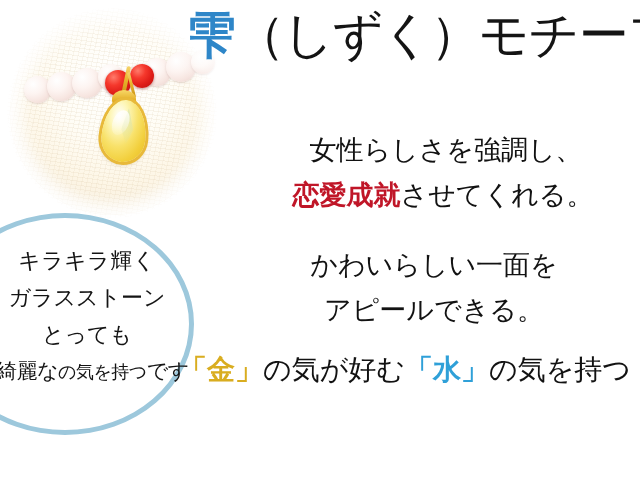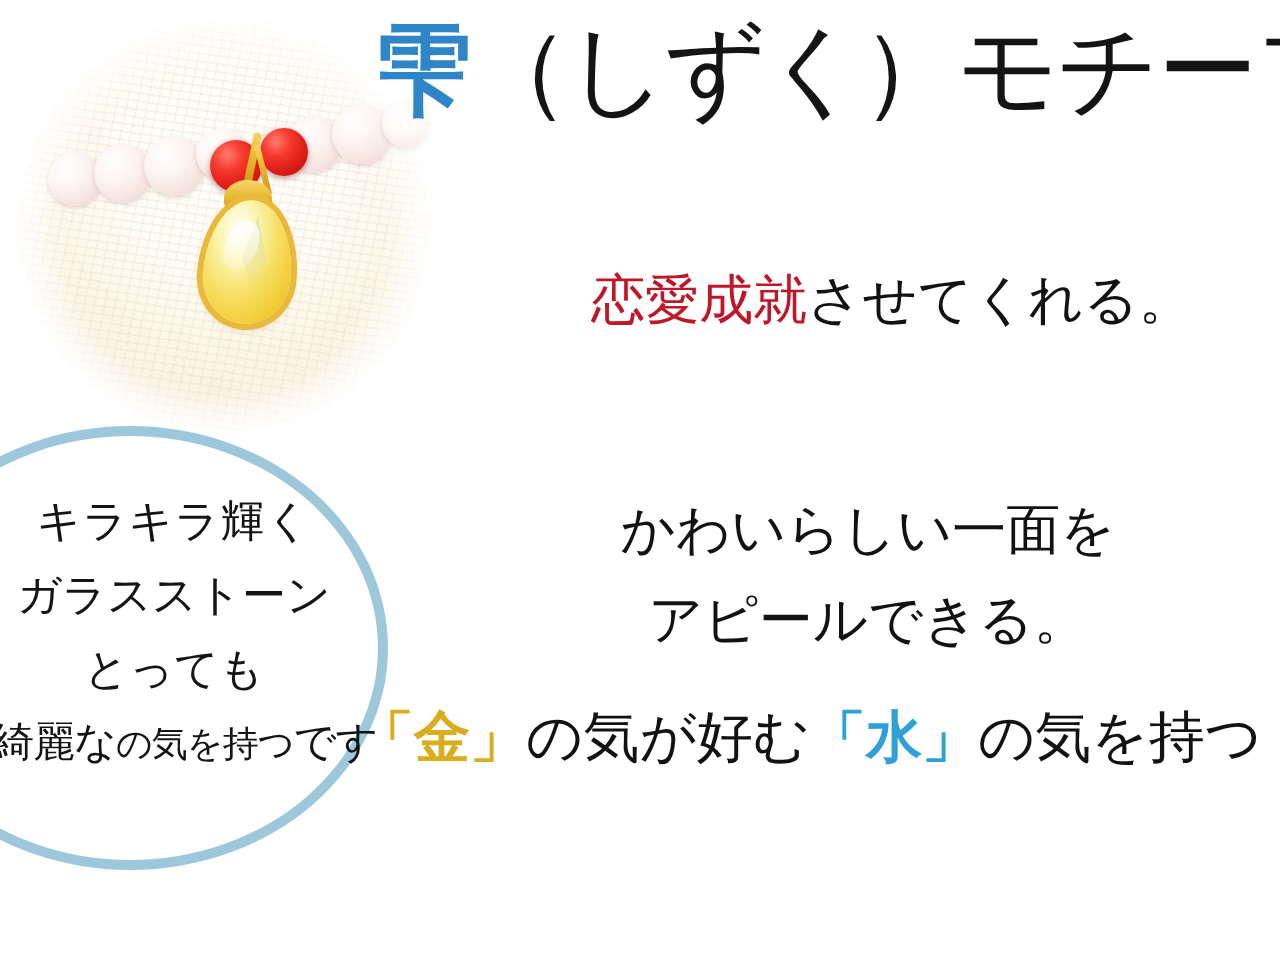--- a/index.html
+++ b/index.html
@@ -153,21 +153,21 @@
   .blk .ln { display: block; }
 
   #para1 {
     left: 256px;
     top: 128px;
     width: 380px;
     font-size: 27px;
     line-height: 45px;
   }
   #para1 .ln:nth-child(2) { text-indent: -6px; }
-  .red { color: #c01628; font-weight: 400; margin-top: 17px; }
+  .red { color: #c01628; font-weight: 700; margin-top: 17px; }
 
   #para2 {
     left: 244px;
     top: 243px;
     width: 380px;
     font-size: 27px;
     line-height: 45px;
   }
 
   #para3 {
@@ -239,20 +239,21 @@
     </div>
 
     <div class="photo-fade"></div>
   </div>
 
   <div class="title">
     <span class="kanji-blue">雫</span><span class="paren">（しずく）</span><span>モチーフ</span>
   </div>
 
   <div class="blk" id="para1">
+    <span class="ln">女性らしさを強調し、</span>
     <span class="ln"><span class="red">恋愛成就</span><span>させてくれる。</span></span>
   </div>
 
   <div class="blk" id="para2">
     <span class="ln">かわいらしい一面を</span>
     <span class="ln">アピールできる。</span>
   </div>
 
   <div class="blk" id="para3">
     <span class="ln"><span class="gold">「金」</span><span>の気が好む</span><span class="cyan">「水」</span><span>の気を持つ</span></span>

